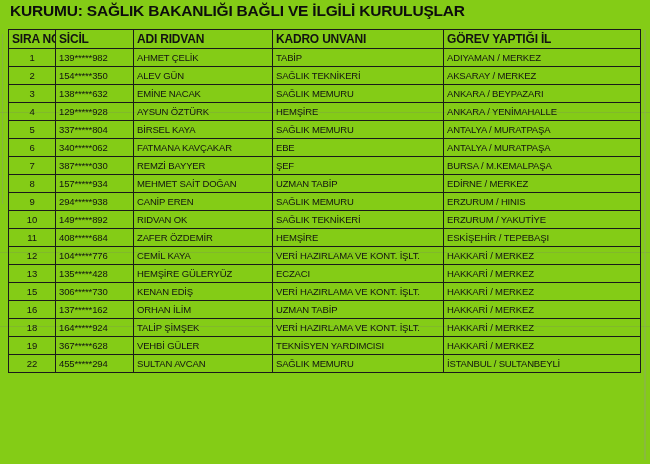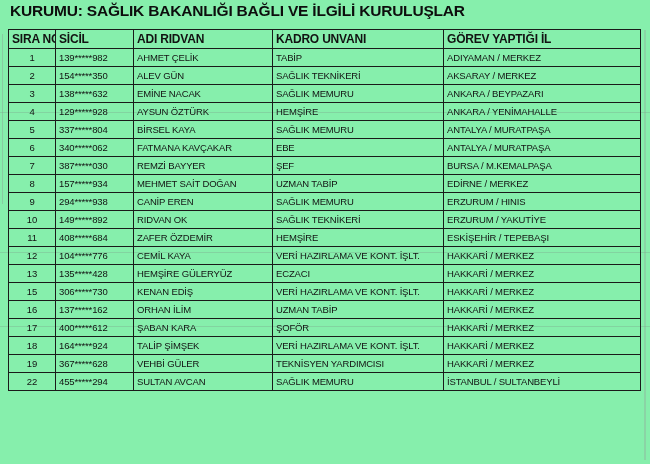--- a/index.html
+++ b/index.html
@@ -12,21 +12,21 @@
     height: 464px;
     overflow: hidden;
     font-family: "Liberation Sans", sans-serif;
     color: #111111;
     -webkit-font-smoothing: none;
   }
   .page {
     position: relative;
     width: 650px;
     height: 464px;
-    background: #86efac;
+    background: #84cc16;
   }
   .doc-title {
     position: absolute;
     left: 10px;
     top: 2px;
     font-size: 15.5px;
     font-weight: bold;
     letter-spacing: -0.2px;
     white-space: nowrap;
     color: #0d0d0d;
@@ -233,27 +233,20 @@
             <td>HAKKARİ / MERKEZ</td>
           </tr>
           <tr>
             <td class="num">16</td>
             <td>137*****162</td>
             <td>ORHAN İLİM</td>
             <td>UZMAN TABİP</td>
             <td>HAKKARİ / MERKEZ</td>
           </tr>
           <tr>
-            <td class="num">17</td>
-            <td>400*****612</td>
-            <td>ŞABAN KARA</td>
-            <td>ŞOFÖR</td>
-            <td>HAKKARİ / MERKEZ</td>
-          </tr>
-          <tr>
             <td class="num">18</td>
             <td>164*****924</td>
             <td>TALİP ŞİMŞEK</td>
             <td>VERİ HAZIRLAMA VE KONT. İŞLT.</td>
             <td>HAKKARİ / MERKEZ</td>
           </tr>
           <tr>
             <td class="num">19</td>
             <td>367*****628</td>
             <td>VEHBİ GÜLER</td>

